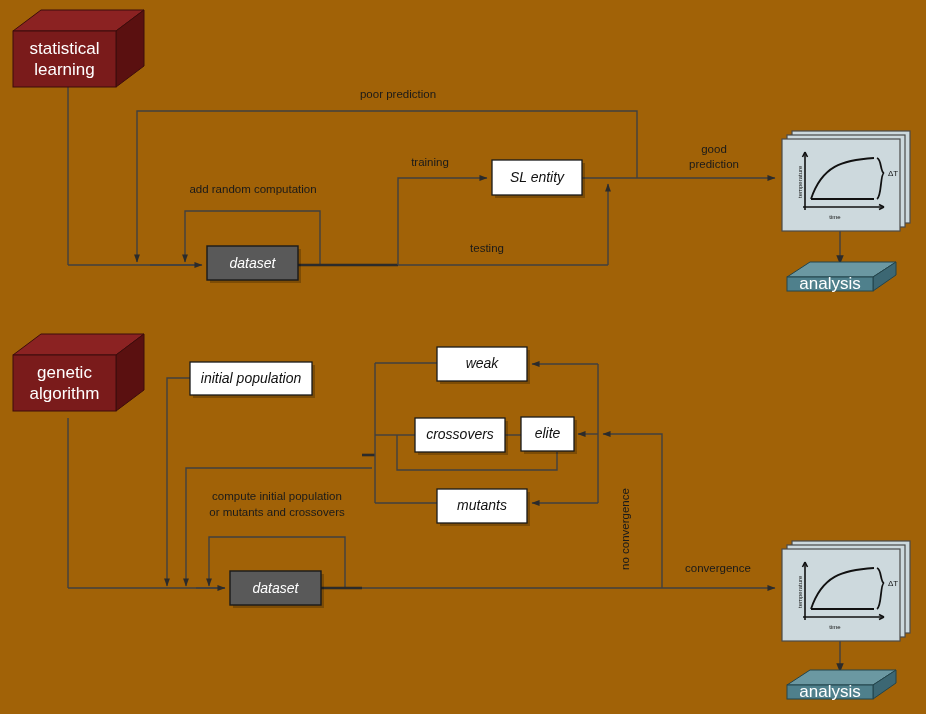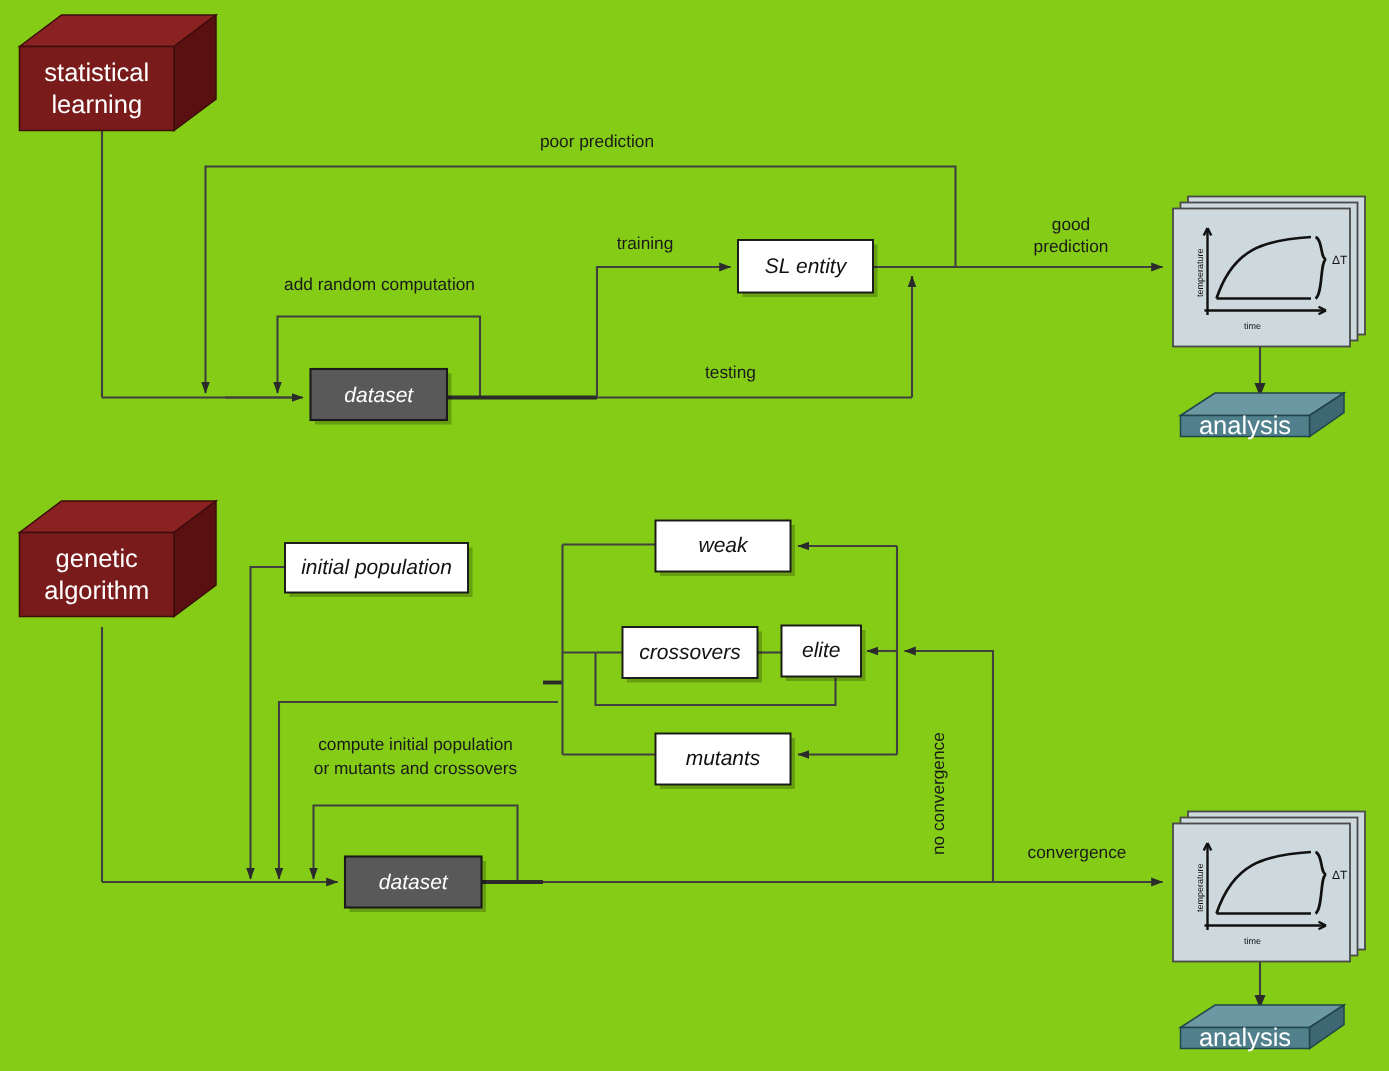--- a/index.html
+++ b/index.html
@@ -8,21 +8,21 @@
     padding: 0;
     background: #ffffff;
   }
   body {
     font-family: "Liberation Sans", sans-serif;
   }
   #canvas {
     position: relative;
     width: 926px;
     height: 714px;
-    background: #84cc16;
+    background: #a16207;
     overflow: hidden;
   }
   svg#diagram {
     position: absolute;
     left: 0;
     top: 0;
     width: 926px;
     height: 714px;
   }
   .edge {

